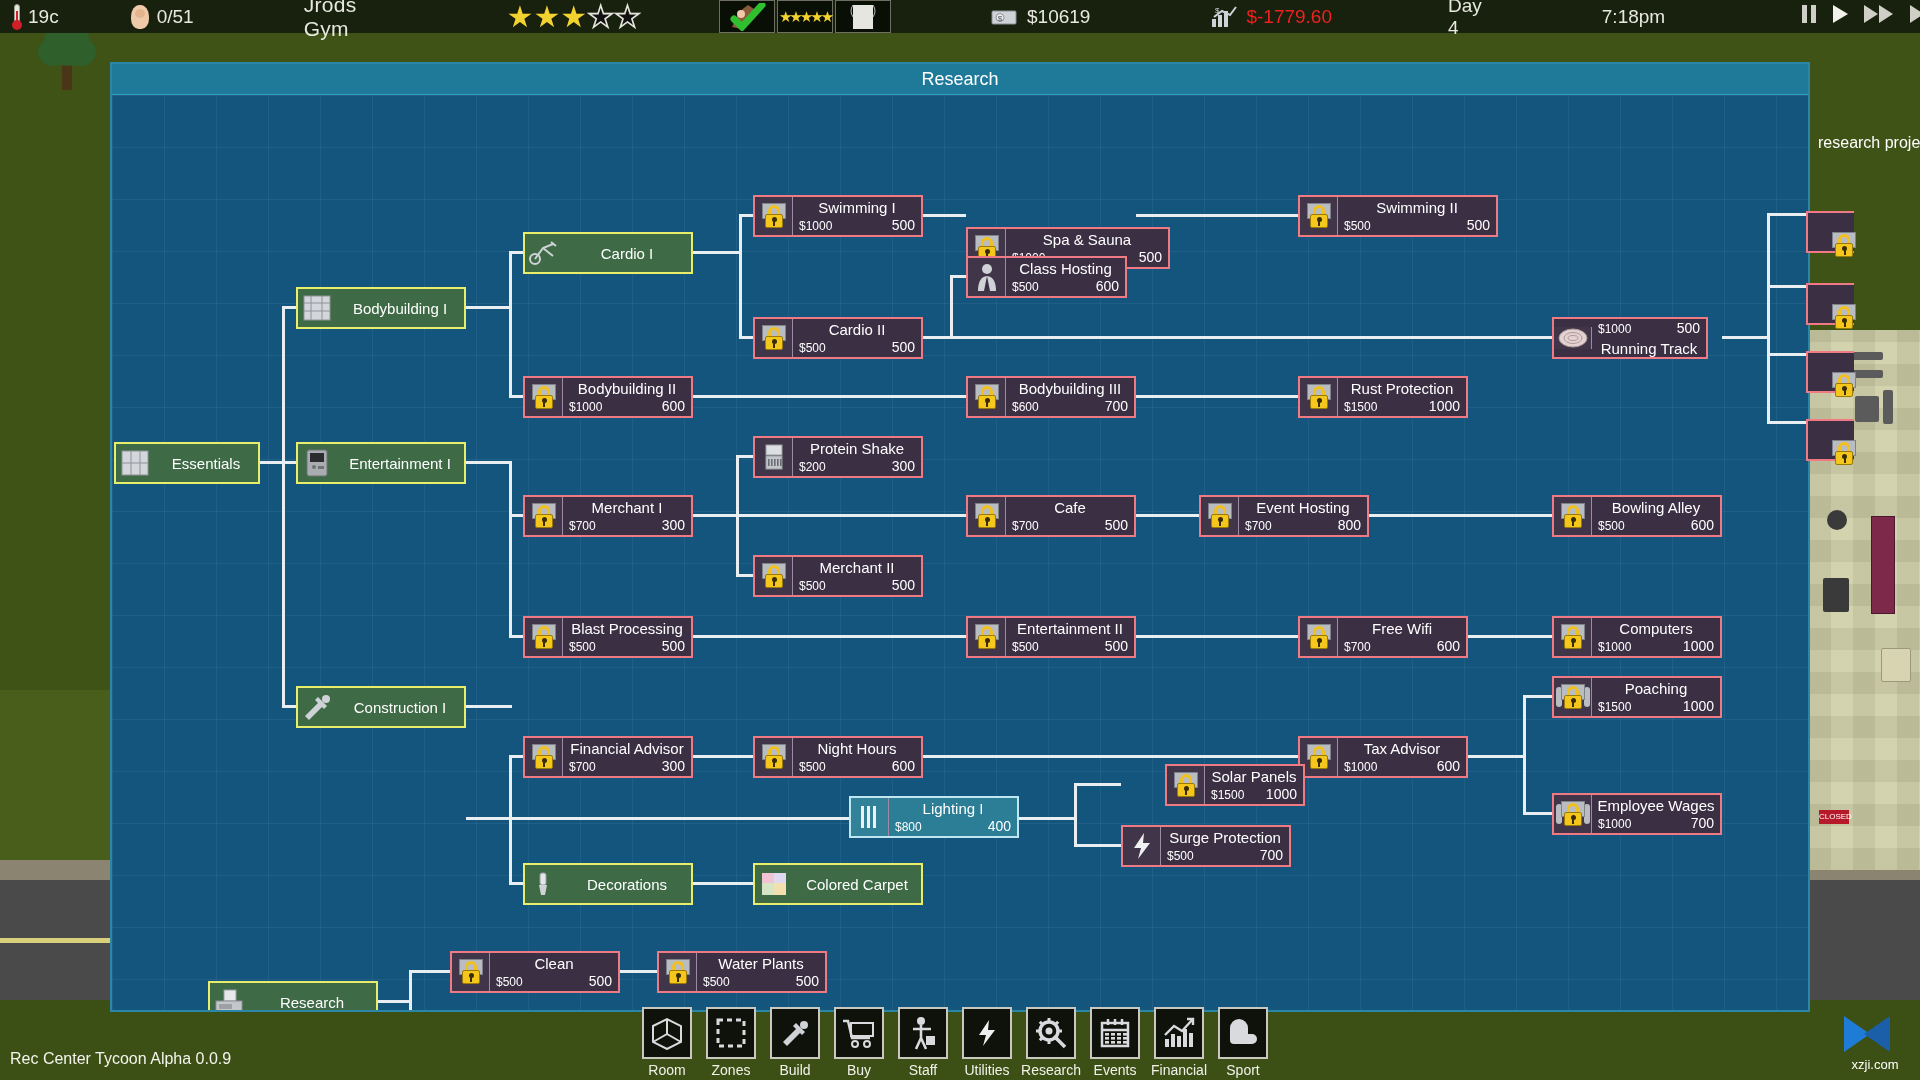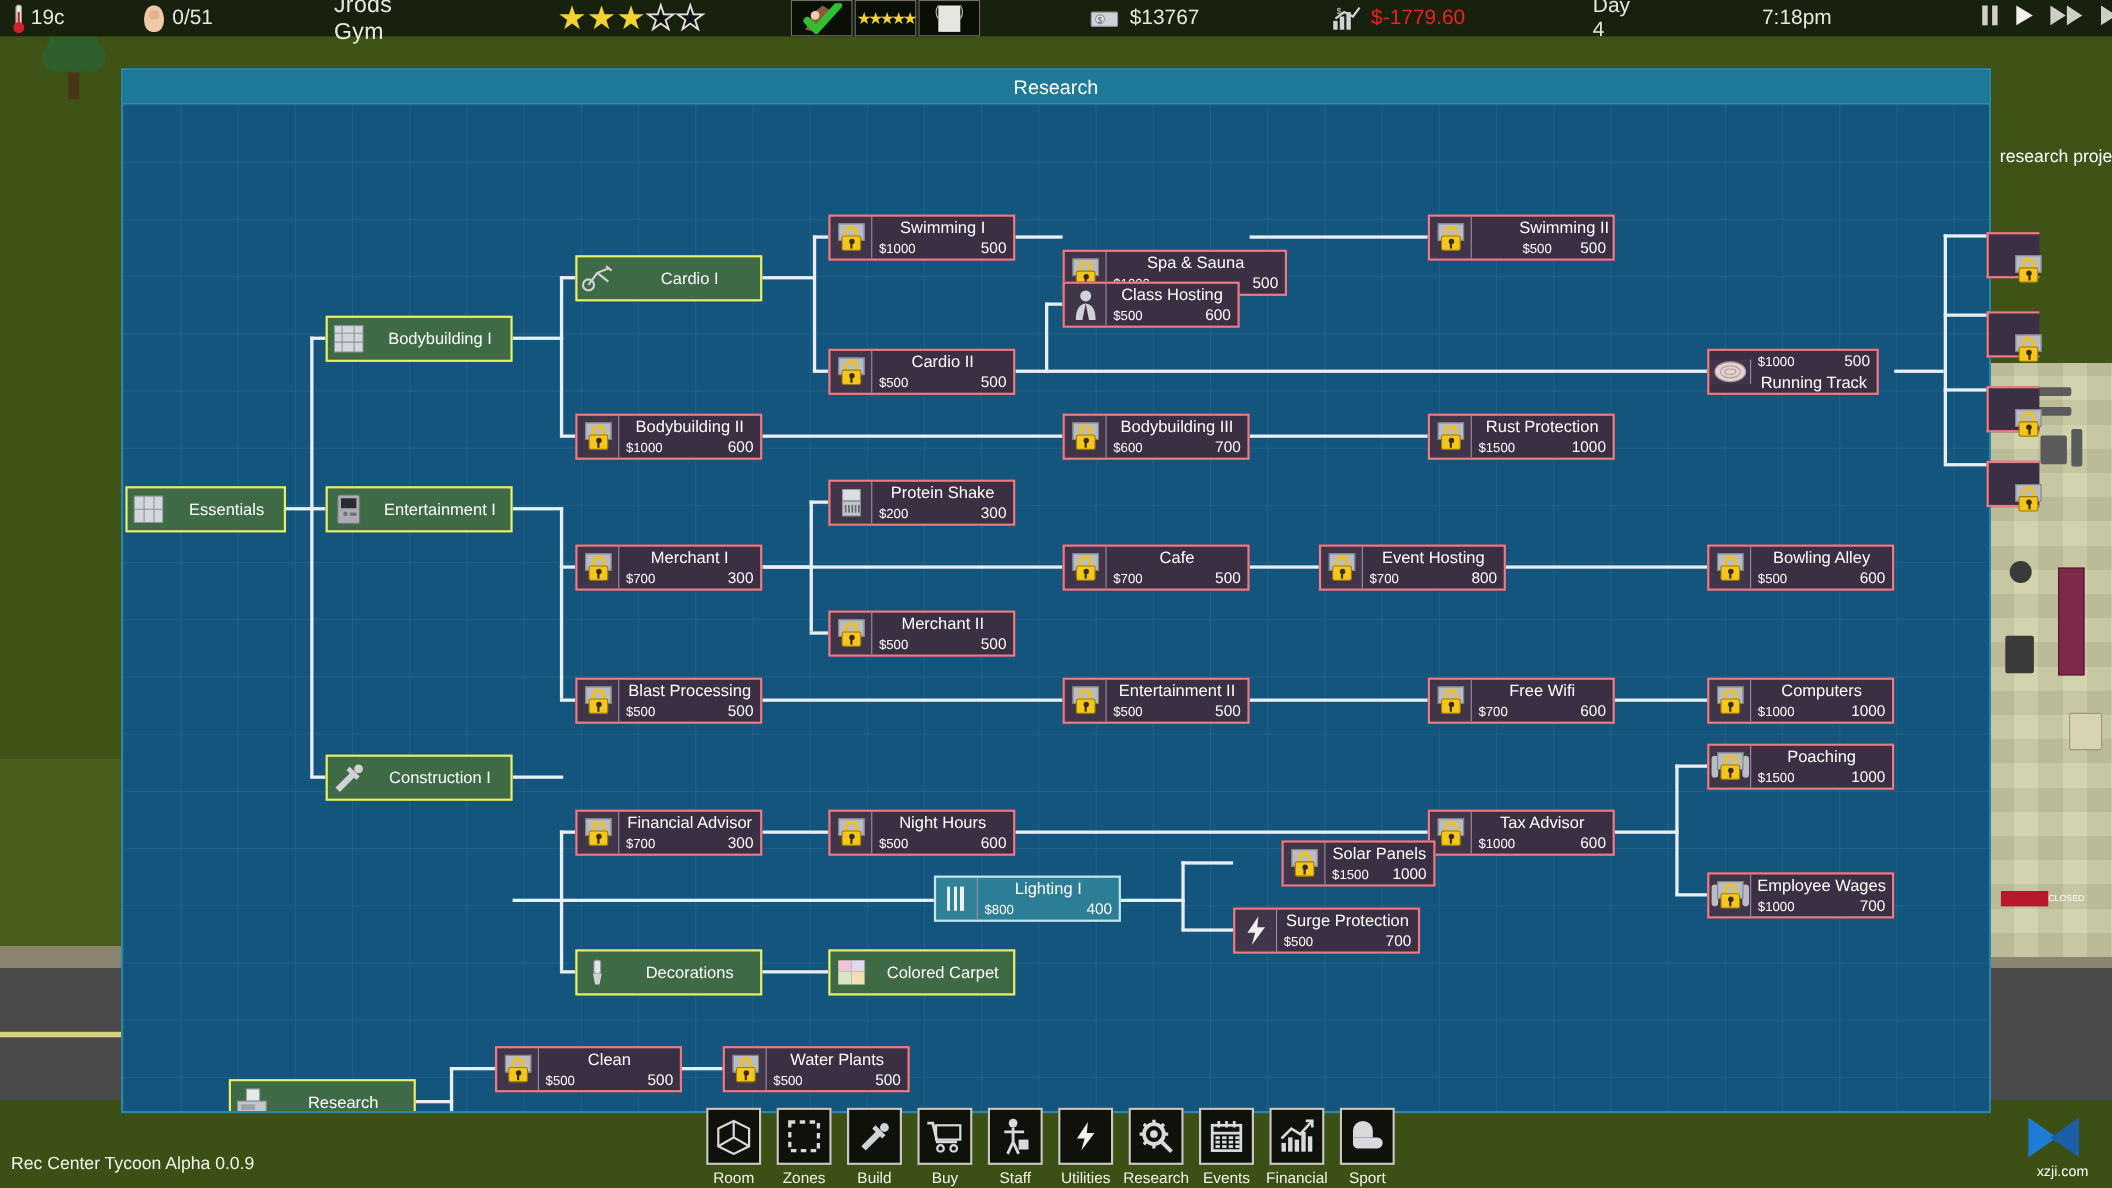--- a/index.html
+++ b/index.html
@@ -155,21 +155,21 @@
   <div class="floor"></div>
   <div class="equip" style="left:10px;top:28px;width:14px;height:26px;"></div>
   <div class="equip" style="left:34px;top:22px;width:40px;height:8px;"></div>
   <div class="equip" style="left:34px;top:40px;width:40px;height:8px;"></div>
   <div class="equip" style="left:46px;top:66px;width:24px;height:26px;"></div>
   <div class="equip" style="left:74px;top:60px;width:10px;height:34px;"></div>
   <div class="bench" style="left:62px;top:186px;width:24px;height:98px;"></div>
   <div class="equip" style="left:18px;top:180px;width:20px;height:20px;border-radius:50%;background:#3a3a3a;"></div>
   <div class="equip" style="left:14px;top:248px;width:26px;height:34px;background:#3a3a3a;"></div>
   <div class="equip" style="left:72px;top:318px;width:30px;height:34px;background:#d8d4b2;border:1px solid #9a9a7a;"></div>
-  <div class="doormat" style="left:10px;top:480px;width:30px;height:14px;line-height:14px;padding-left:43px;">CLOSED</div>
+  <div class="doormat" style="left:10px;top:480px;width:30px;height:14px;line-height:14px;">CLOSED</div>
 </div>
 
 <div id="tip-text">research project</div>
 
 <div id="topbar">
 
   <div class="seg temp">
     <span class="thermo">
       <span class="tube"></span>
         <span class="fill"></span>
@@ -212,21 +212,21 @@
         </svg>
     </div>
   </div>
 
   <div class="seg money">
     <svg width="28" height="20" viewBox="0 0 28 20">
       <rect x="1" y="4" width="24" height="13" rx="1" fill="#cfd2d6" stroke="#8d9095"></rect>
       <circle cx="9" cy="10.5" r="4" fill="#e8eaec" stroke="#8d9095"></circle>
       <text x="9" y="14" font-size="8" text-anchor="middle" fill="#55585c">$</text>
     </svg>
-    <span>$13767</span>
+    <span>$10619</span>
   </div>
 
   <div class="seg profit">
     <svg width="28" height="24" viewBox="0 0 28 24">
       <rect x="2" y="14" width="4" height="8" fill="#cfd2d6"></rect>
         <rect x="8" y="10" width="4" height="12" fill="#cfd2d6"></rect>
         <rect x="14" y="6" width="4" height="16" fill="#cfd2d6"></rect>
       <path d="M4 12 L12 6 L20 10 L26 2" stroke="#cfd2d6" stroke-width="2" fill="none"></path>
       <text x="5" y="8" font-size="8" fill="#cfd2d6">$</text>
     </svg>
@@ -428,21 +428,21 @@
               <span class="bodyl"></span>
               <span class="kh"></span>
             </span>
           </div>
           <div class="body">
             <div class="nm">Spa &amp; Sauna</div>
             <div class="cost">$1000</div>
             <div class="pts">500</div>
           </div>
         </div>
-        <div class="node locked" style="left: 1186px; top: 100px; width: 170px; gap: 40px;">
+        <div class="node locked" style="left: 1186px; top: 100px; width: 200px;">
           <div class="ico">
             <span class="lock">
               <span class="plate"></span>
               <span class="shackle"></span>
               <span class="bodyl"></span>
               <span class="kh"></span>
             </span>
           </div>
           <div class="body">
             <div class="nm">Swimming II</div>

